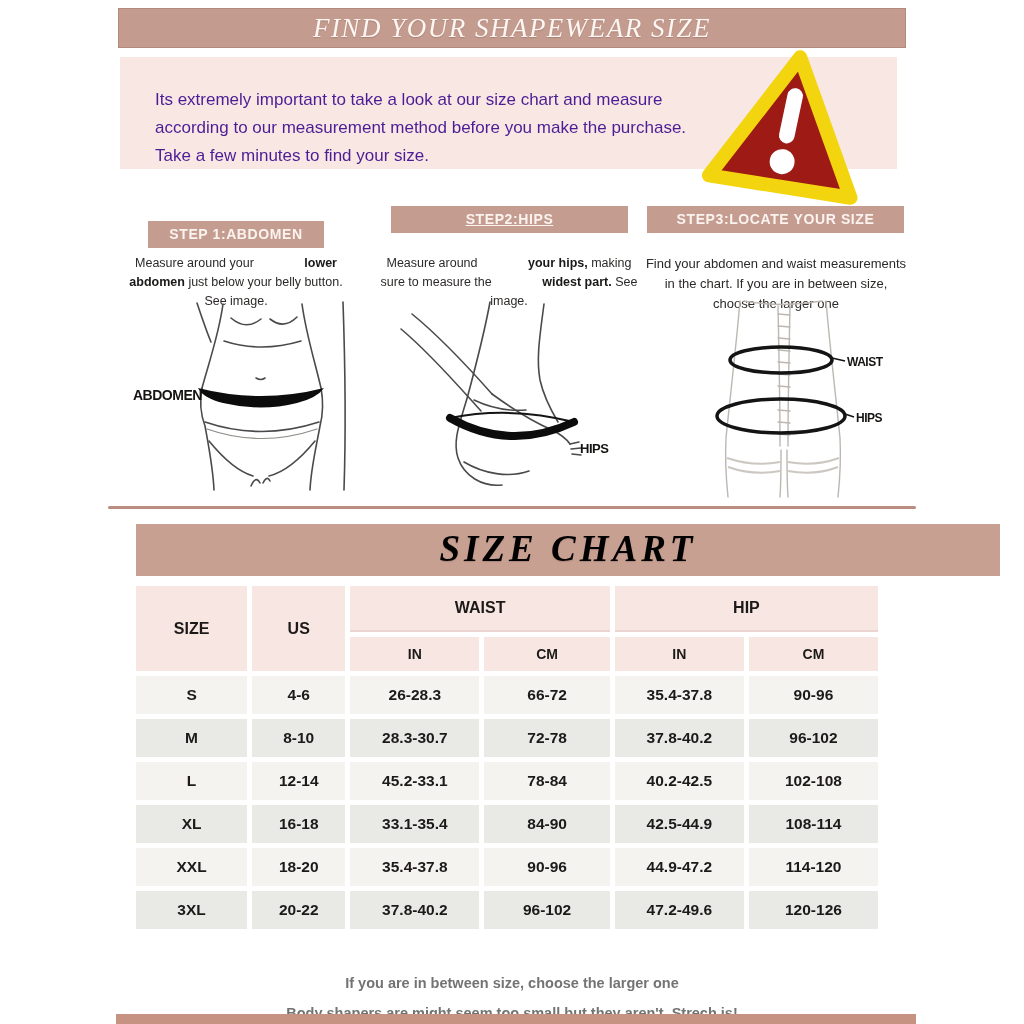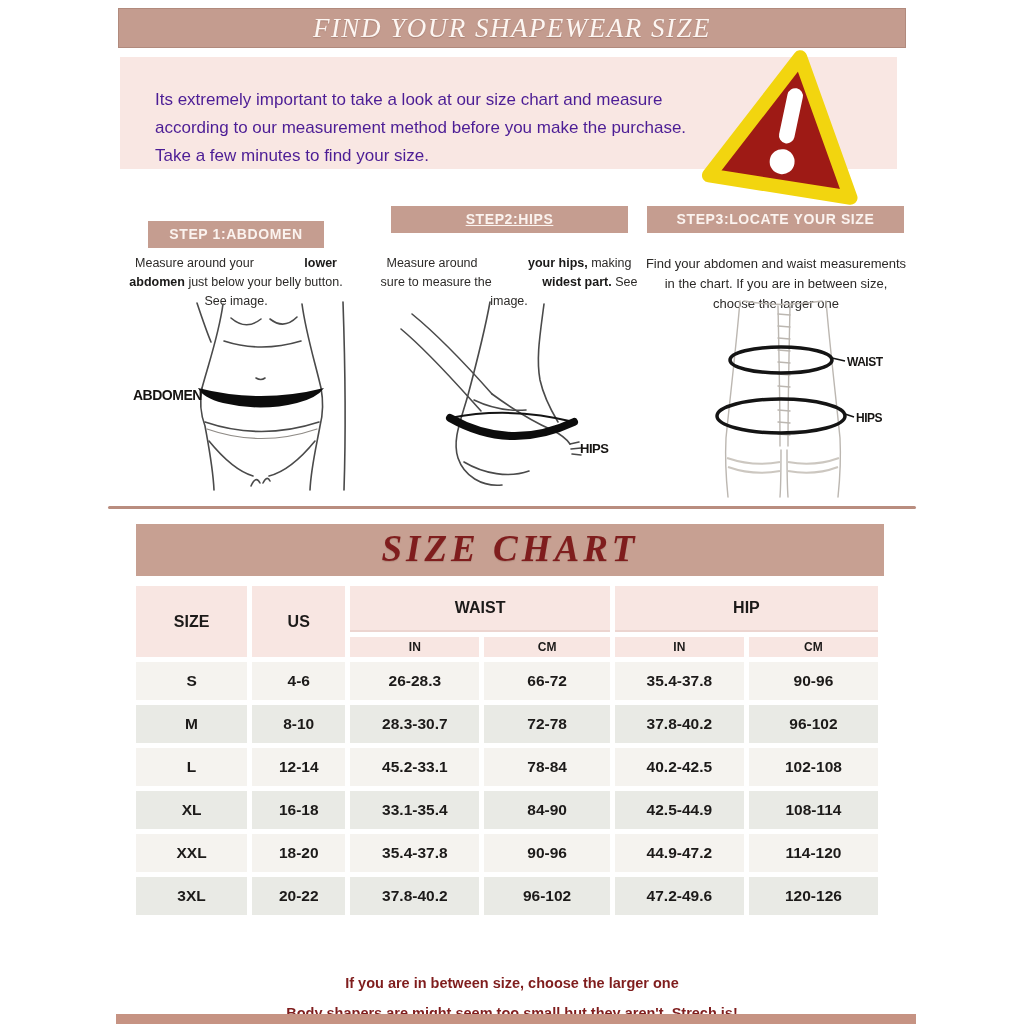--- a/index.html
+++ b/index.html
@@ -36,43 +36,43 @@
   .step-desc b{color:#1a1918;margin-left:47px;}
   .fig{position:absolute;}
   .fig text{font-family:"Liberation Sans",sans-serif;font-weight:bold;fill:#161412;}
 
   .divider{
     position:absolute;left:108px;top:506px;width:808px;height:3px;
     background:#b98d7f;border-radius:2px;
   }
 
   .size-banner{
-    position:absolute;left:136px;top:524px;width:748px;height:52px;
+    position:absolute;left:136px;top:524px;width:864px;height:52px;
     background:#c7a092;
-    color:#7f1d1d;font-family:"Liberation Serif",serif;font-style:italic;font-weight:bold;
+    color:#000000;font-family:"Liberation Serif",serif;font-style:italic;font-weight:bold;
     font-size:37px;letter-spacing:4px;text-align:center;line-height:50px;
     text-shadow:0 1px 1px rgba(120,80,70,.3);
   }
 
   .size-table{
     position:absolute;left:131px;top:581px;width:752px;
     border-collapse:separate;border-spacing:5px 5px;table-layout:fixed;
   }
   .size-table th,.size-table td{
     text-align:center;vertical-align:middle;padding:0;
     font-weight:bold;color:#1c1a19;
   }
   .size-table thead th{background:#f8e6e2;font-size:16px;}
   .size-table th.group{height:44px;border-bottom:2px solid #ecd5d0;}
-  .size-table th.sub{height:20px;font-size:12px;}
+  .size-table th.sub{height:34px;font-size:14px;}
   .size-table td{height:38px;font-size:15.5px;}
   .row-plain td{background:#f5f3ef;}
   .row-alt td{background:#e9eae5;}
 
-  .note{position:absolute;left:0;width:1024px;text-align:center;font-weight:bold;color:#7f1d1d;font-size:14.5px;}
+  .note{position:absolute;left:0;width:1024px;text-align:center;font-weight:bold;color:#737373;font-size:14.5px;}
   .note-1{top:960px;}
   .note-2{top:990px;}
   .bottom-bar{position:absolute;left:116px;top:1014px;width:800px;height:10px;background:#c69383;}
 </style>
 </head>
 <body>
 
 <div class="page">
 
   <div class="title-banner">FIND YOUR SHAPEWEAR SIZE</div>

